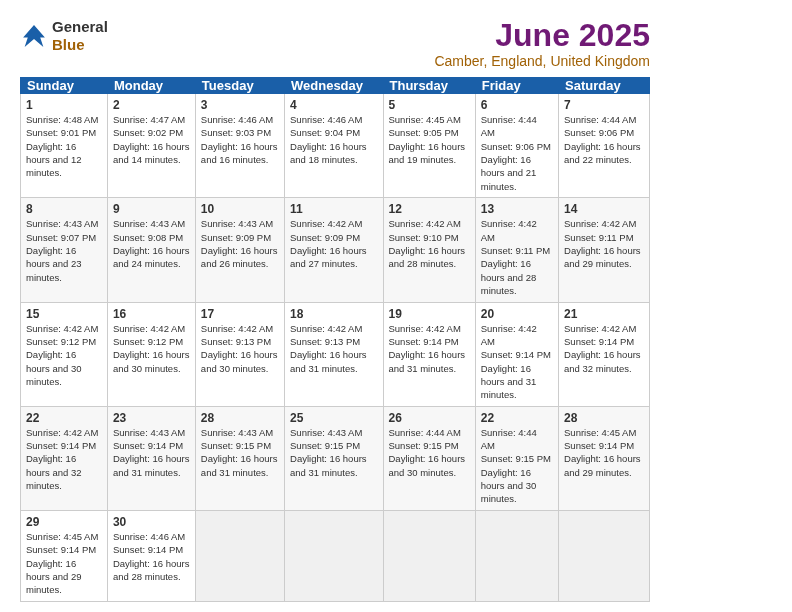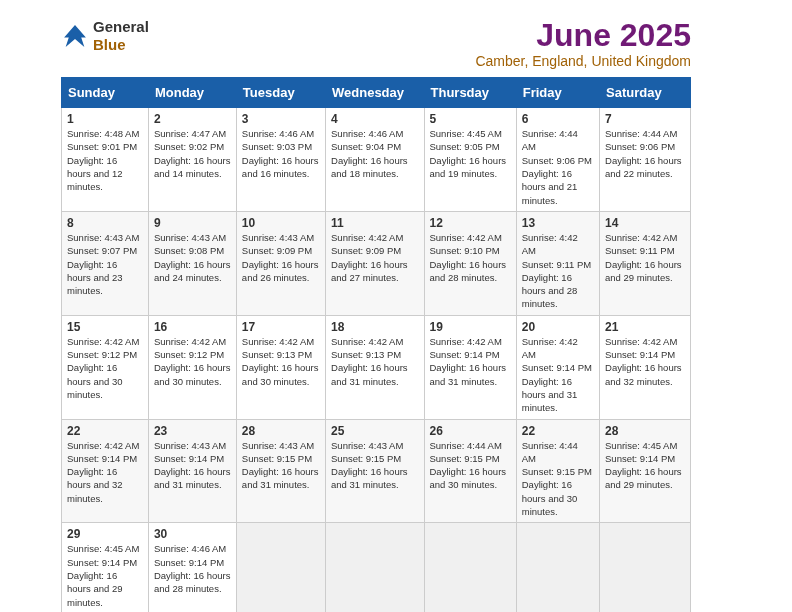--- a/index.html
+++ b/index.html
@@ -9,21 +9,20 @@
       font-family: Arial, sans-serif;
       background: #fff;
       overflow: hidden;
     }
     .page {
       width: 670px;
       height: 612px;
       padding: 18px 20px 10px 20px;
       display: flex;
       flex-direction: column;
-      margin-left: 41px;
     }
     .header {
       display: flex;
       justify-content: space-between;
       align-items: flex-start;
       margin-bottom: 8px;
     }
     .logo {
       display: flex;
       align-items: center;
@@ -56,21 +55,21 @@
     .calendar {
       width: 100%;
       flex: 1;
       border-collapse: collapse;
       border: 1px solid #ccc;
     }
     .calendar th {
       background-color: #1a5fa8;
       color: white;
       text-align: left;
-      padding: 7px 6px;
+      padding: 0 6px;
       font-size: 13px;
       font-weight: bold;
       border: 1px solid #1a5fa8;
     }
     .calendar td {
       vertical-align: top;
       padding: 4px 5px;
       border: 1px solid #ccc;
       font-size: 9.5px;
       color: #333;

